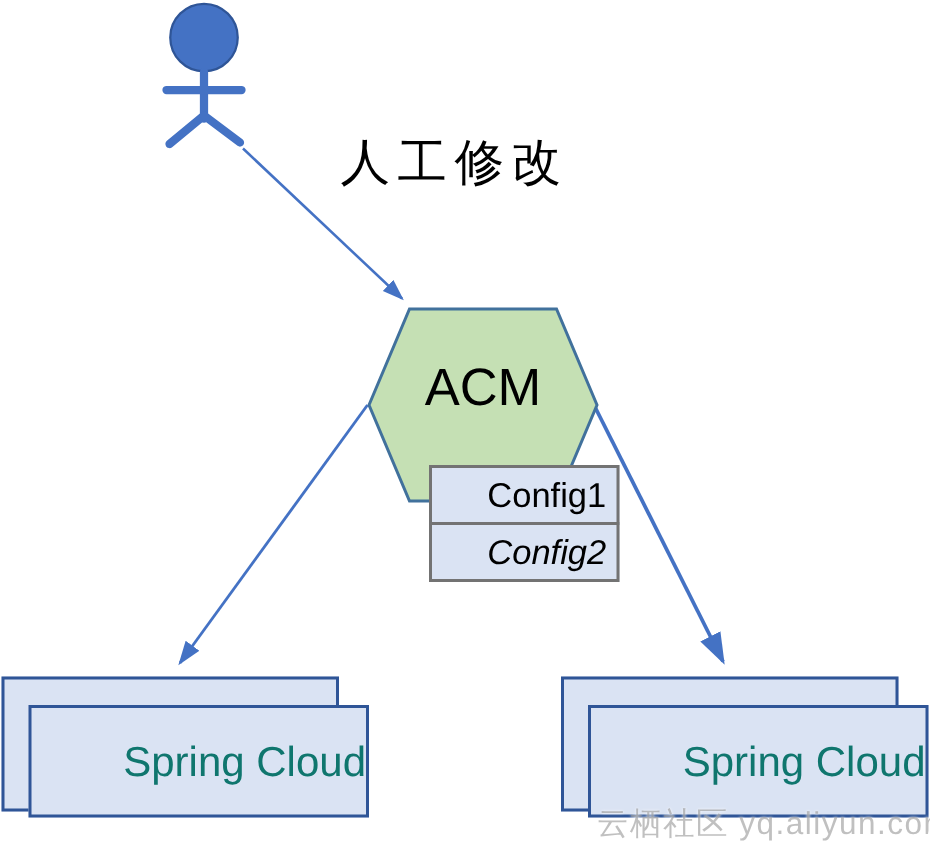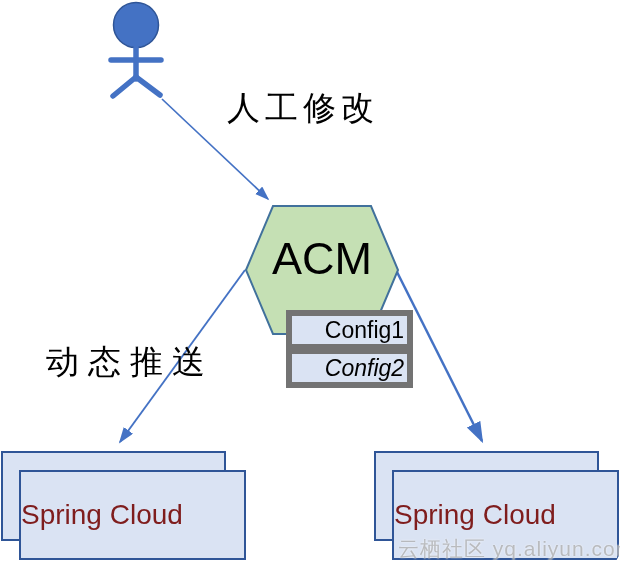--- a/index.html
+++ b/index.html
@@ -8,38 +8,38 @@
     font-family:"Liberation Sans","DejaVu Sans",sans-serif;
     border-radius:19px;
   }
   #shape-layer{position:absolute;left:0;top:0;width:620px;height:568px;}
   .label{position:absolute;color:#000;white-space:nowrap;}
   .label-manual{left:227px;top:86px;font-size:33px;letter-spacing:5px;}
   .label-push{left:46px;top:340px;font-size:33px;letter-spacing:9px;}
   .acm-label{
     position:absolute;left:246px;top:204px;width:152px;height:110px;
     display:flex;align-items:center;justify-content:center;
-    font-size:45px;color:#000;
+    font-size:35px;color:#000;
   }
   .config-stack{position:absolute;left:286px;top:310px;width:127px;}
   .config-box{
     box-sizing:border-box;width:127px;height:40px;background:#dae3f3;
-    border:6px solid #737373;display:flex;align-items:center;justify-content:center;
+    border:2px solid #737373;display:flex;align-items:center;justify-content:center;
     font-size:23px;color:#000;padding-left:30px;
   }
   .config-box + .config-box{margin-top:-2px;font-style:italic;}
   .app-group{position:absolute;width:245px;height:110px;}
   .app-group.app1{left:1px;top:451px;}
   .app-group.app2{left:374px;top:451px;}
   .app-box{box-sizing:border-box;position:absolute;background:#dae3f3;border:2px solid #2f5597;}
   .app-box.back{left:0;top:0;width:225px;height:90px;}
   .app-box.front{
-    left:18px;top:19px;width:227px;height:90px;
-    display:flex;flex-direction:column;align-items:flex-start;justify-content:center;
-    font-size:28px;line-height:34px;color:#7f1d1d;text-align:center;
+    left:18px;top:19px;width:227px;height:75px;
+    display:flex;flex-direction:column;align-items:flex-end;justify-content:center;
+    font-size:28px;line-height:34px;color:#0f766e;text-align:center;
   }
   .watermark{
     position:absolute;left:398px;top:535px;font-size:21px;letter-spacing:1px;
     color:rgba(140,140,140,0.55);text-shadow:0 0 2px rgba(255,255,255,0.9);
     white-space:nowrap;z-index:20;
   }
 </style>
 </head>
 <body>
 
@@ -68,21 +68,20 @@
 
     <line x1="397" y1="272" x2="482" y2="441" stroke="#4472c4" stroke-width="2.5" marker-end="url(#arrowhead)"></line>
 
     <polygon points="246,270 273,206 371,206 398,270 371,334 273,334" stroke-width="2" fill="#c5e0b4" stroke="#41719c"></polygon>
   </svg>
 
   <div class="label label-manual">人工修改</div>
 
   <div class="acm-label">ACM</div>
 
-  <div class="label label-push">动态推送</div>
 
   <div class="config-stack">
     <div class="config-box">Config1</div>
     <div class="config-box">Config2</div>
   </div>
 
   <div class="app-group app1">
     <div class="app-box back"></div>
     <div class="app-box front">
       <span>Spring Cloud</span>

